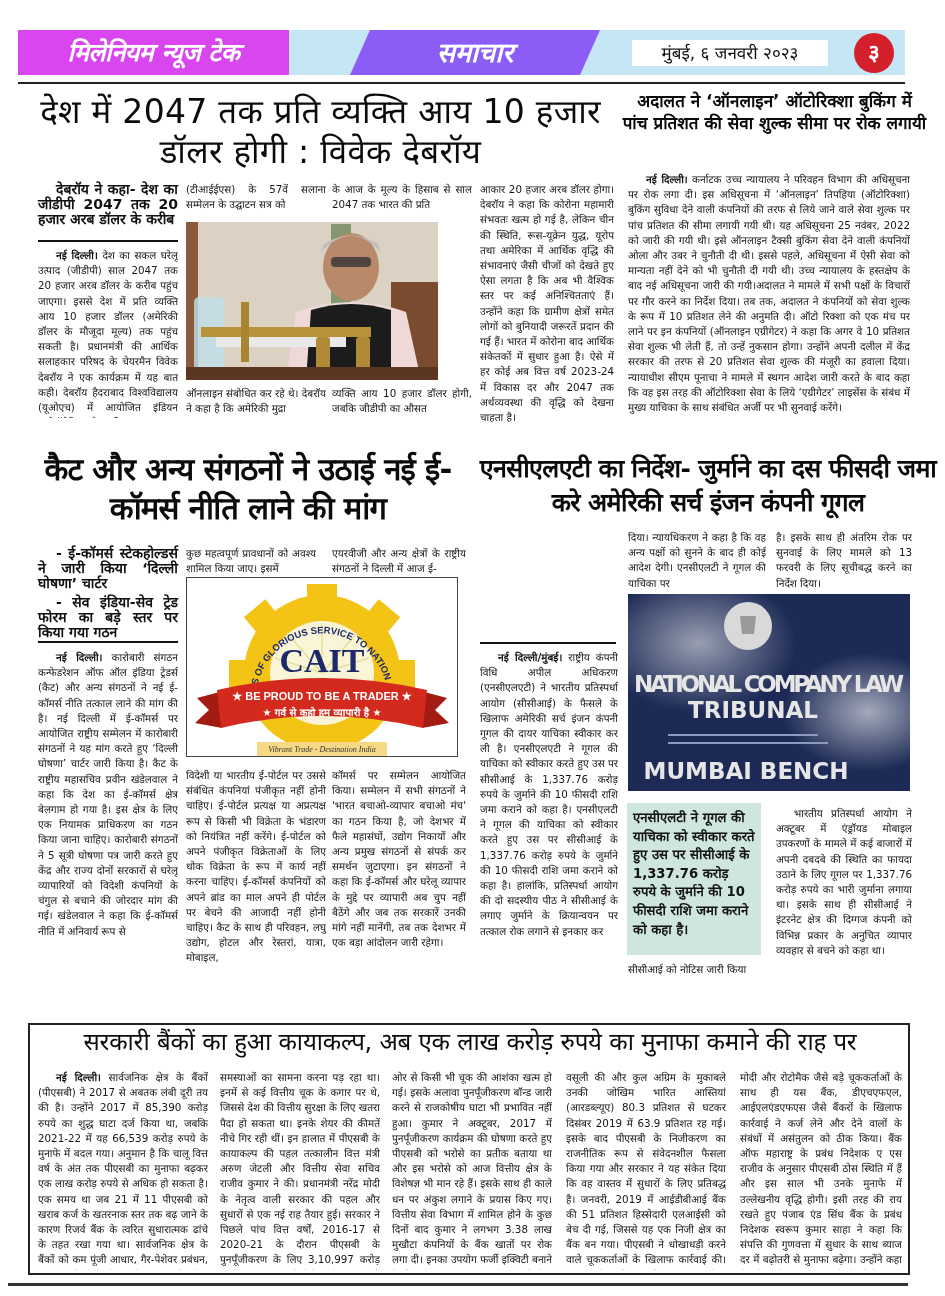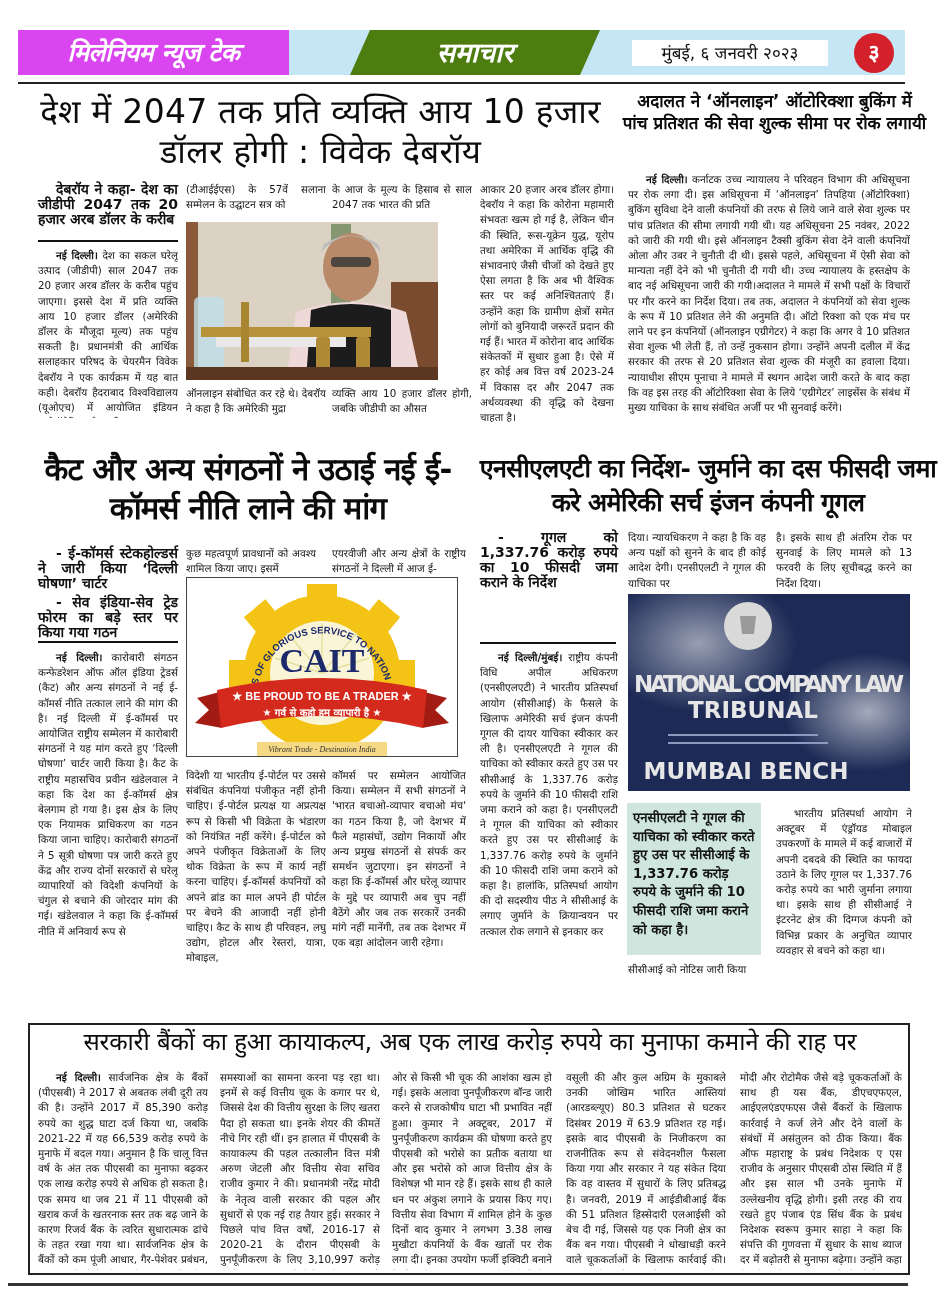--- a/index.html
+++ b/index.html
@@ -6,21 +6,21 @@
   html, body { width: 945px; height: 1296px; background: #ffffff; overflow: hidden; }
   body { font-family: "DejaVu Sans", sans-serif; color: #111; position: relative; }
 
   .abs { position: absolute; }
 
   
   .masthead { left: 18px; top: 30px; width: 887px; height: 45px; background: #c5e6f5; }
   .mast-brand { left: 18px; top: 30px; width: 271px; height: 45px; background: #d946ef; color: #fff;
     font-family: "DejaVu Sans", sans-serif; font-weight: bold; font-style: italic; font-size: 25px;
     line-height: 45px; text-align: center; letter-spacing: -0.5px; }
-  .mast-section { left: 350px; top: 30px; width: 250px; height: 45px; background: #4d7c0f; color: #fff;
+  .mast-section { left: 350px; top: 30px; width: 250px; height: 45px; background: #8b5cf6; color: #fff;
     clip-path: polygon(8% 0, 100% 0, 92% 100%, 0 100%);
     font-weight: bold; font-style: italic; font-size: 27px; line-height: 45px; text-align: center; }
   .mast-date { left: 632px; top: 40px; width: 196px; height: 26px; background: #fff;
     font-size: 17px; line-height: 26px; text-align: center; color: #111; }
   .mast-page { left: 854px; top: 33px; width: 40px; height: 40px; border-radius: 50%; background: #d3202a;
     color: #fff; font-weight: bold; font-size: 22px; line-height: 40px; text-align: center; }
   .mast-rule { left: 18px; top: 82px; width: 887px; height: 2px; background: #222; }
 
   
   .hl { font-family: "DejaVu Sans", sans-serif; font-weight: bold; text-align: center; color: #0b0b0b; line-height: 1.22; }
@@ -186,21 +186,20 @@
   </div>
   <div class="abs col" style="left:332px;top:768px;width:134px;height:212px;overflow:hidden;">
     <span>कॉमर्स पर सम्मेलन आयोजित किया। सम्मेलन में सभी संगठनों ने 'भारत बचाओ-व्यापार बचाओ मंच' का गठन किया है, जो देशभर में फैले महासंघों, उद्योग निकायों और अन्य प्रमुख संगठनों से संपर्क कर समर्थन जुटाएगा। इन संगठनों ने कहा कि ई-कॉमर्स और घरेलू व्यापार के मुद्दे पर व्यापारी अब चुप नहीं बैठेंगे और जब तक सरकारें उनकी मांगे नहीं मानेंगी, तब तक देशभर में एक बड़ा आंदोलन जारी रहेगा।</span>
   </div>
 </article>
 
 <article>
   <h2 class="abs hl hl4">एनसीएलएटी का निर्देश- जुर्माने का दस फीसदी जमा करे अमेरिकी सर्च इंजन कंपनी गूगल</h2>
 
   <div class="abs deck" style="left:480px;top:530px;width:138px;">
-    <p>- गूगल को 1,337.76 करोड़ रुपये का 10 फीसदी जमा कराने के निर्देश</p>
   </div>
   <div class="abs deck-rule" style="left:480px;top:642px;width:136px;"></div>
 
   <div class="abs col" style="left:480px;top:650px;width:138px;height:330px;overflow:hidden;">
     <p><span class="dl">नई दिल्ली/मुंबई।</span><span> राष्ट्रीय कंपनी विधि अपील अधिकरण (एनसीएलएटी) ने भारतीय प्रतिस्पर्धा आयोग (सीसीआई) के फैसले के खिलाफ अमेरिकी सर्च इंजन कंपनी गूगल की दायर याचिका स्वीकार कर ली है। एनसीएलएटी ने गूगल की याचिका को स्वीकार करते हुए उस पर सीसीआई के 1,337.76 करोड़ रुपये के जुर्माने की 10 फीसदी राशि जमा कराने को कहा है। एनसीएलटी ने गूगल की याचिका को स्वीकार करते हुए उस पर सीसीआई के 1,337.76 करोड़ रुपये के जुर्माने की 10 फीसदी राशि जमा कराने को कहा है। हालांकि, प्रतिस्पर्धा आयोग की दो सदस्यीय पीठ ने सीसीआई के लगाए जुर्माने के क्रियान्वयन पर तत्काल रोक लगाने से इनकार कर</span></p>
   </div>
 
   <div class="abs col" style="left:628px;top:530px;width:138px;height:62px;overflow:hidden;">
     <span>दिया। न्यायधिकरण ने कहा है कि वह अन्य पक्षों को सुनने के बाद ही कोई आदेश देगी। एनसीएलटी ने गूगल की याचिका पर</span>
   </div>

